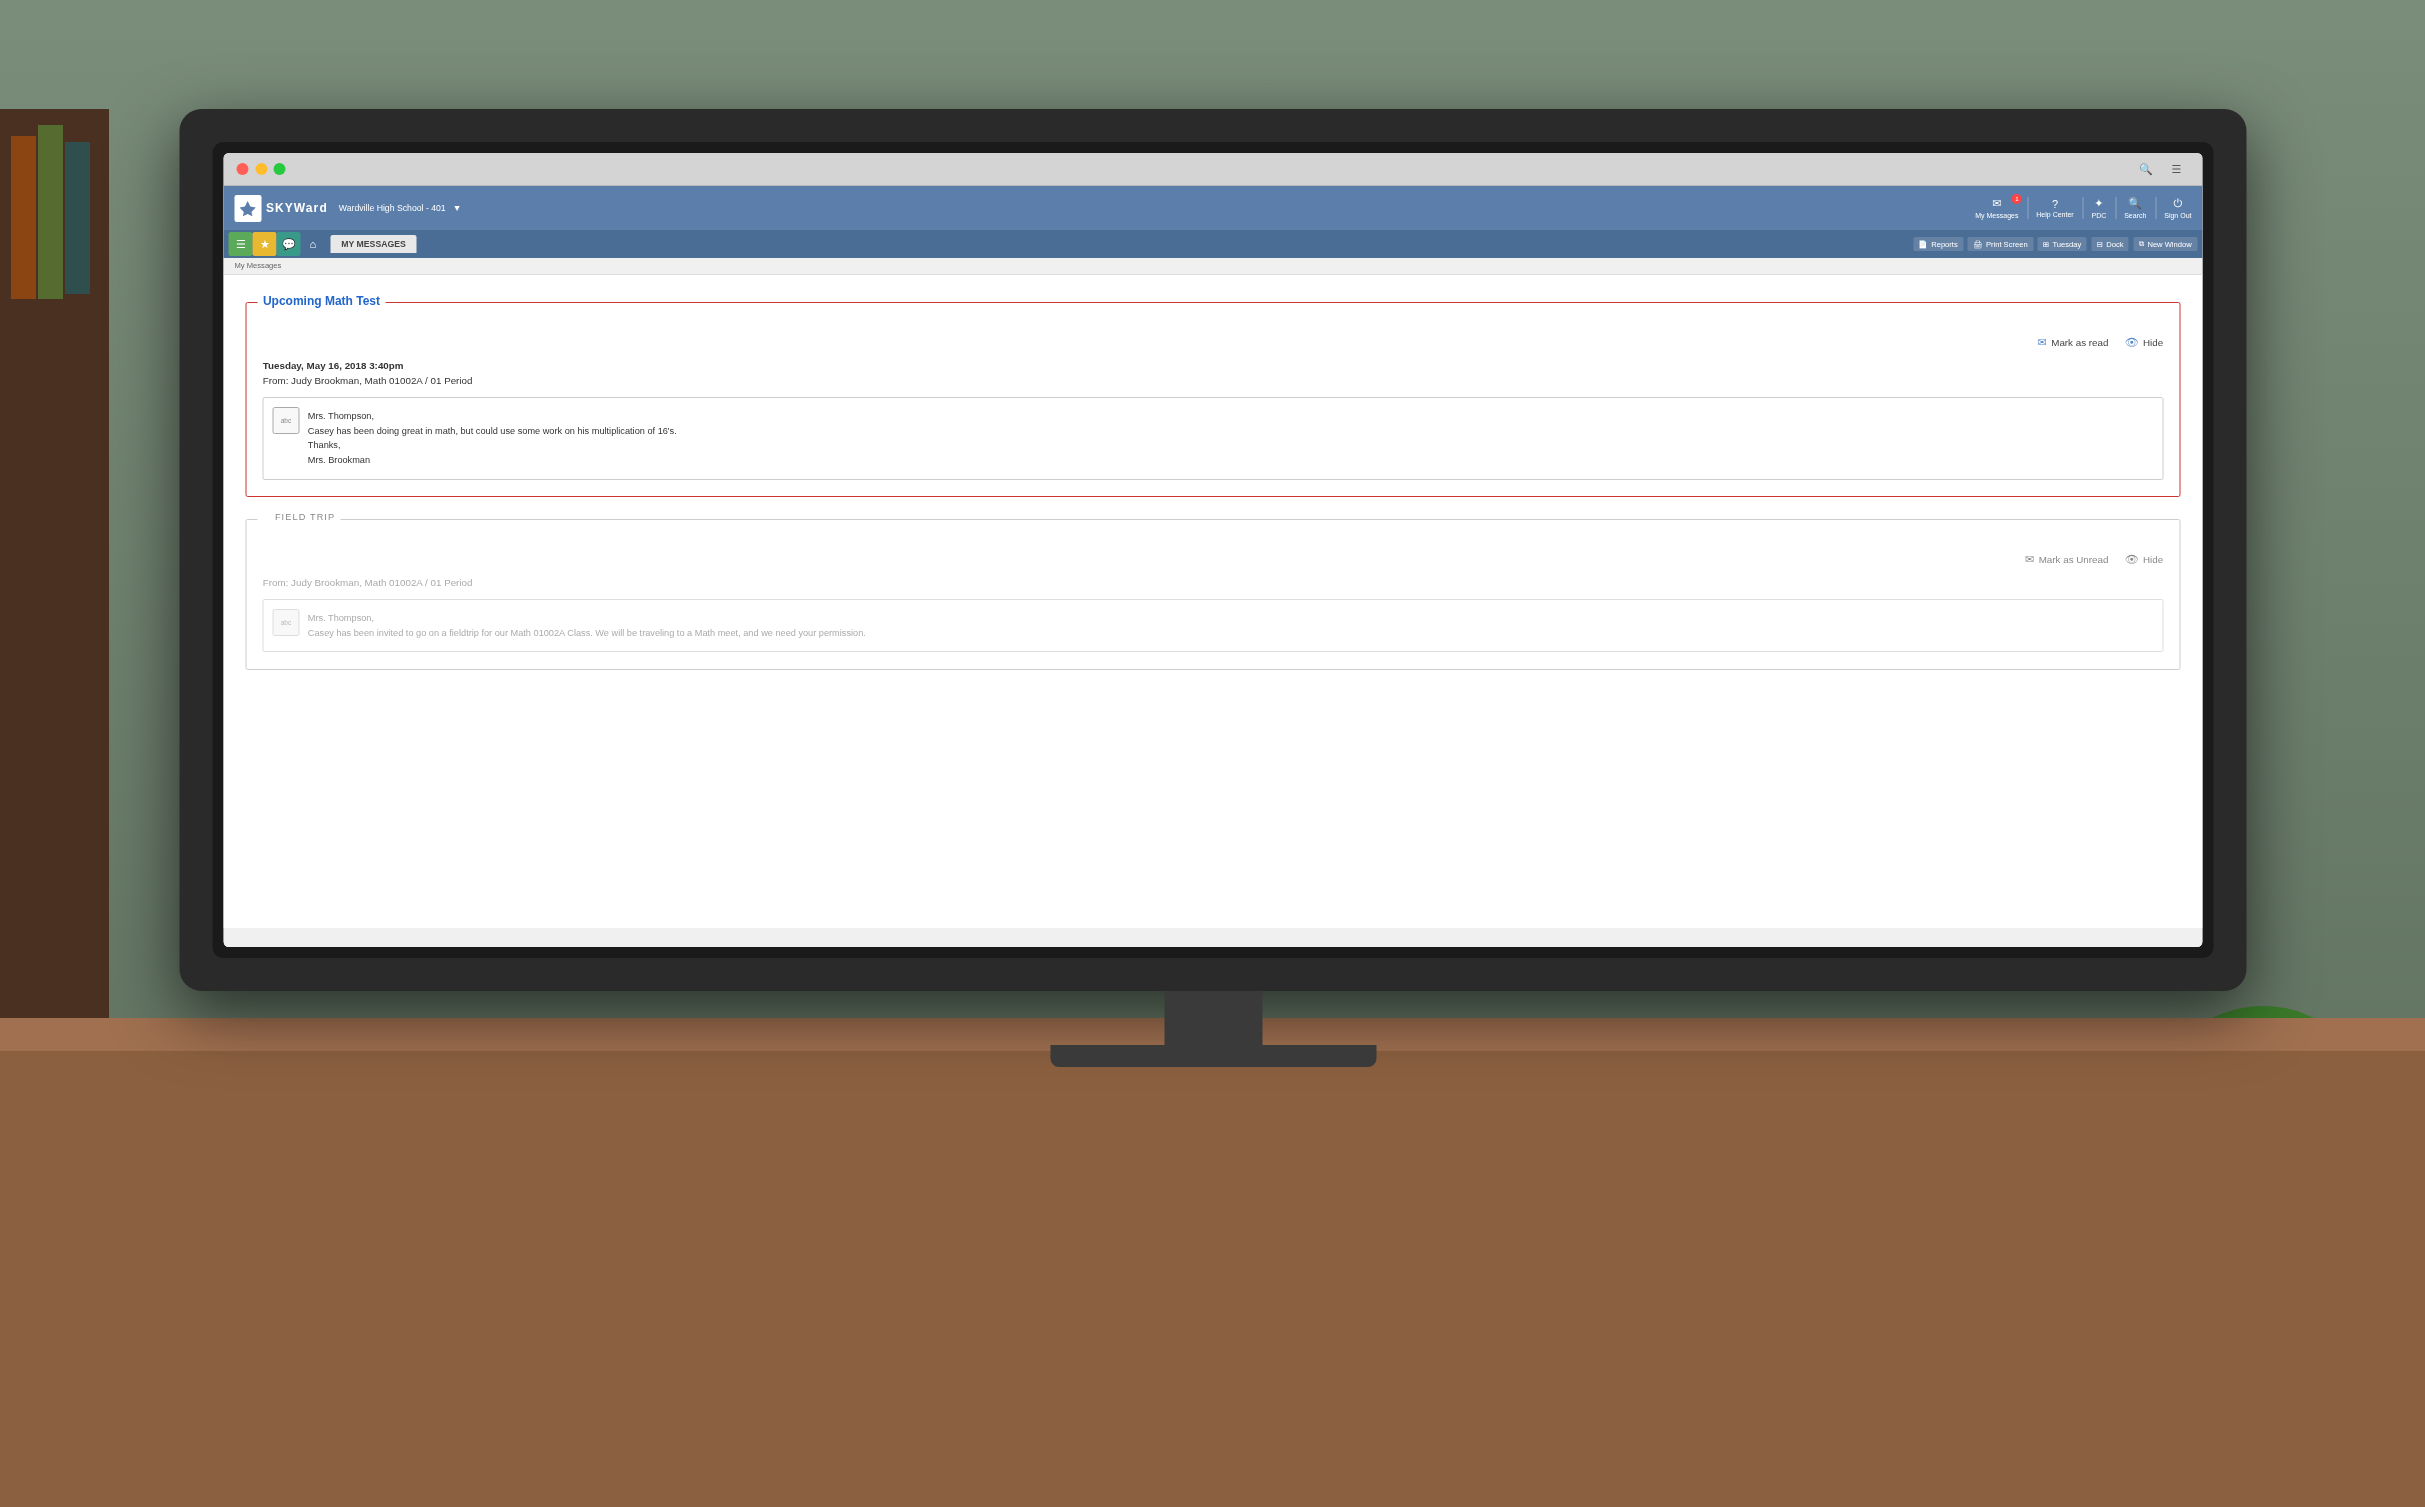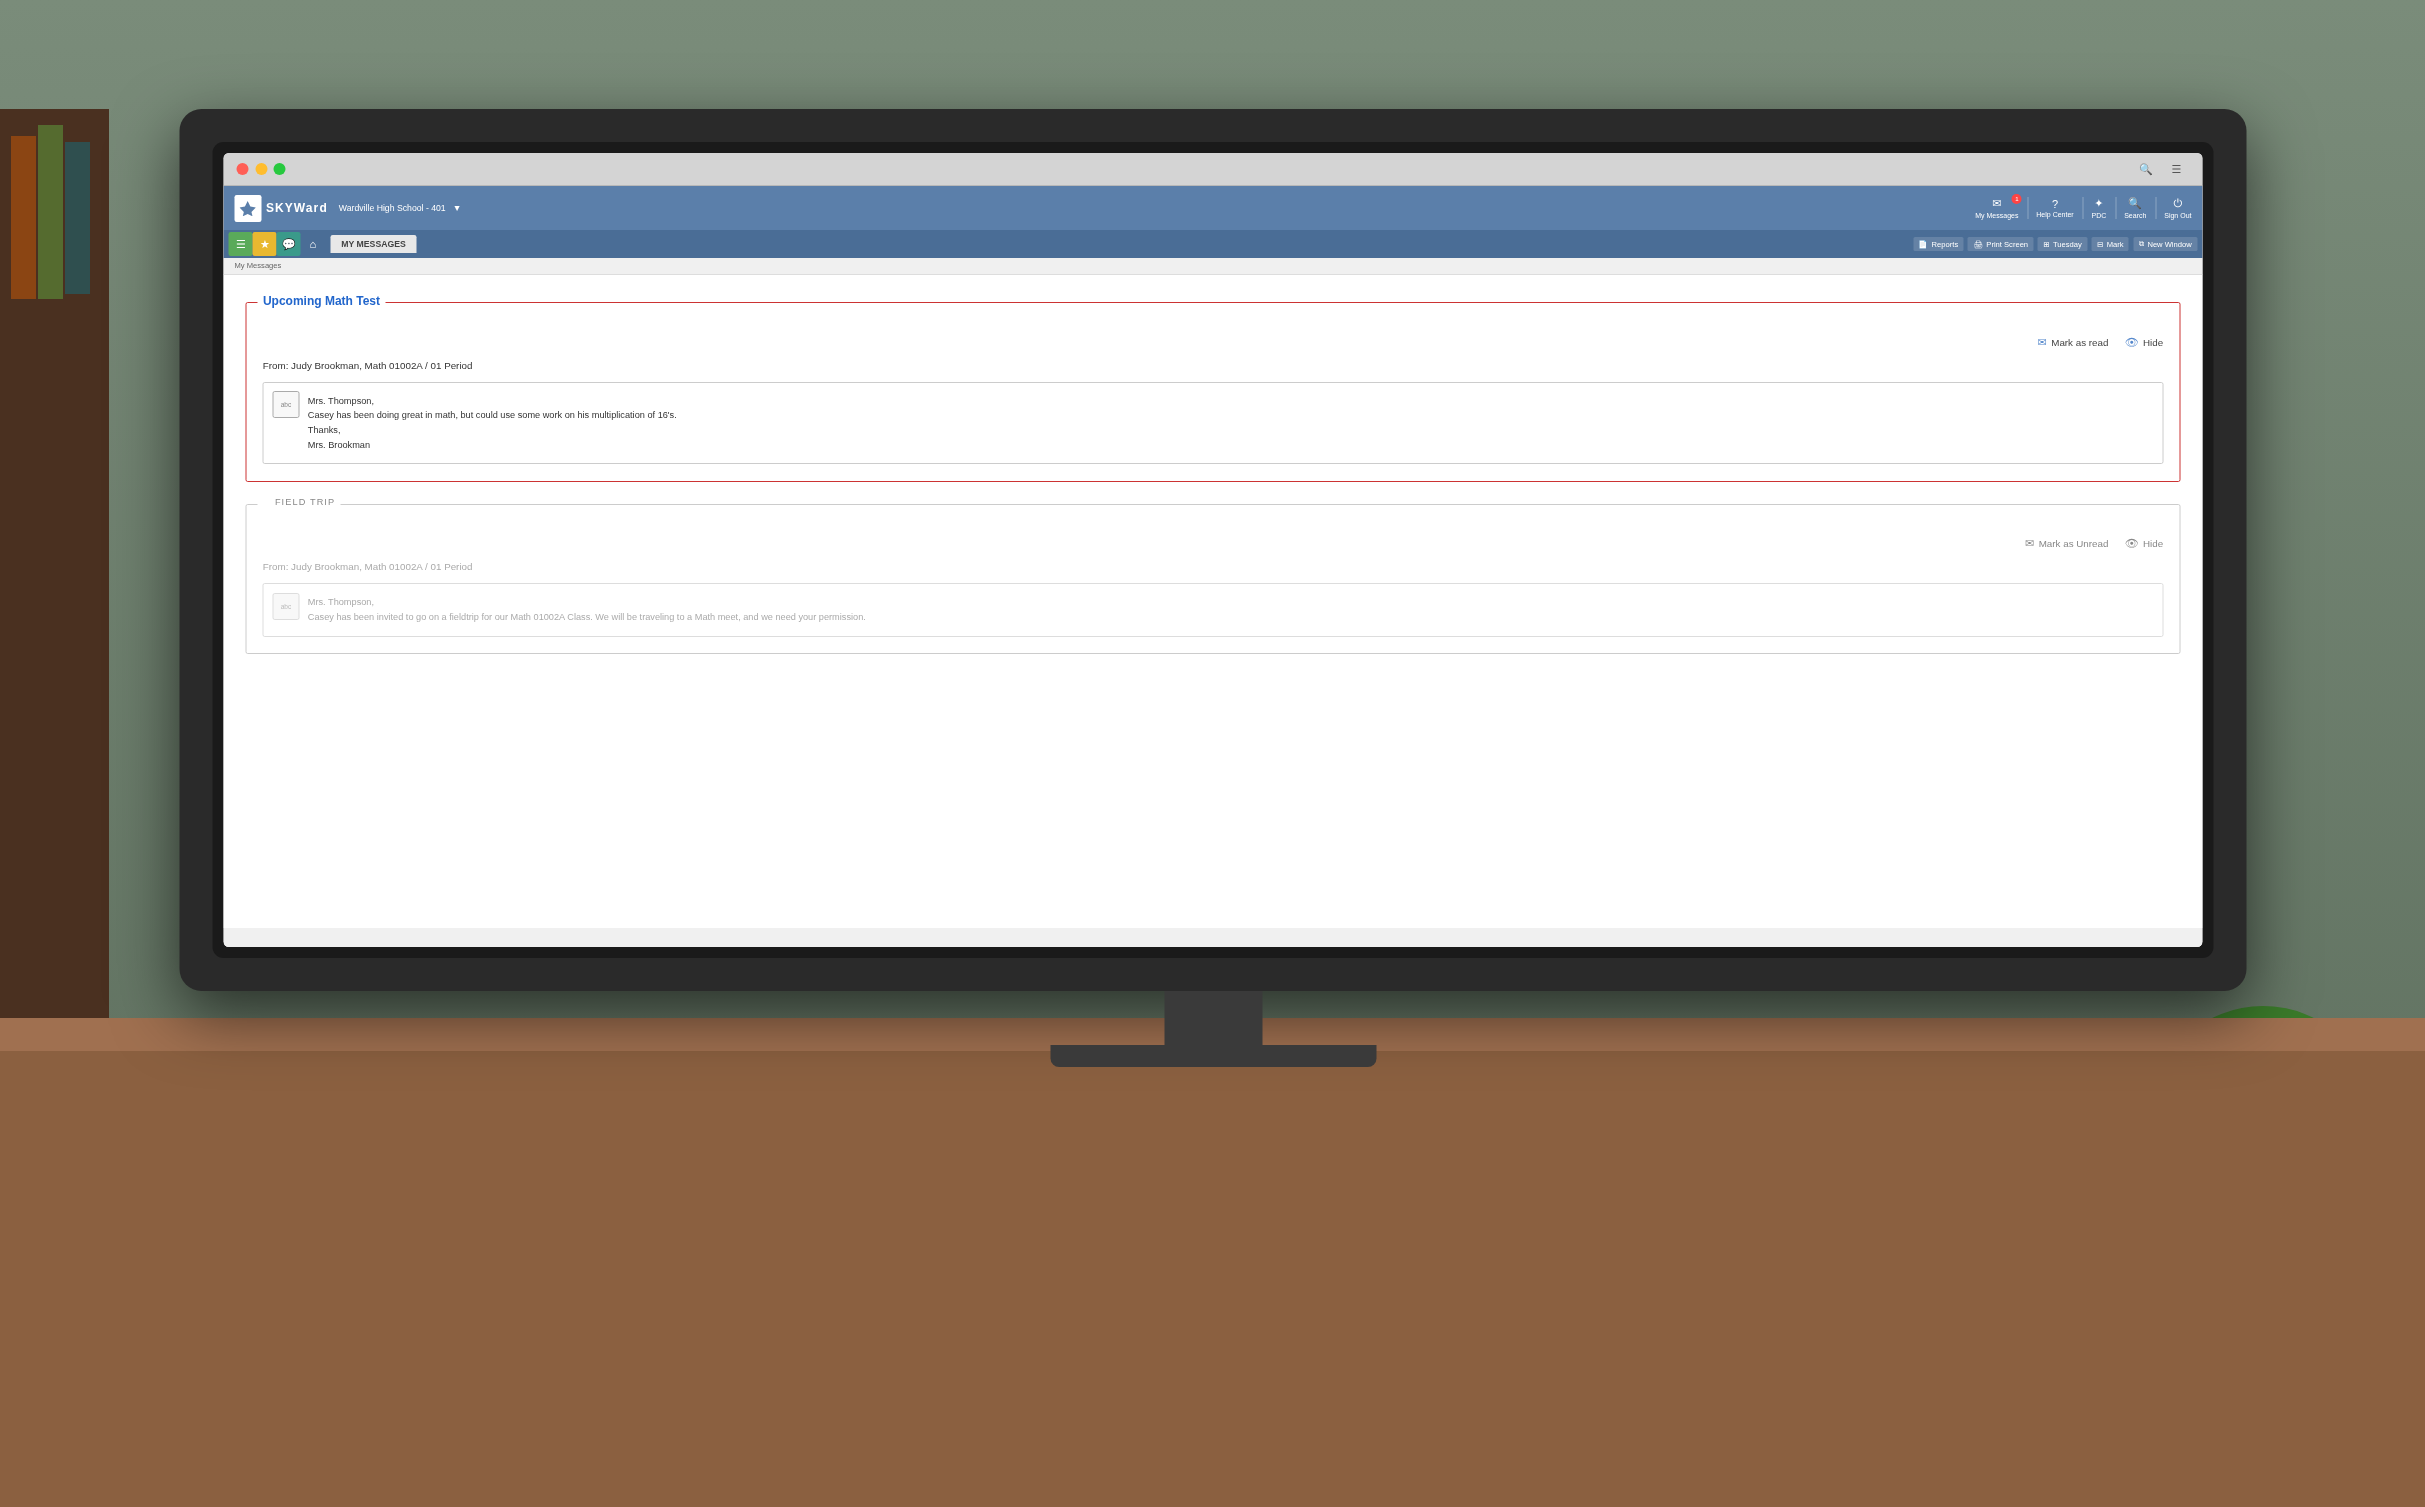--- a/index.html
+++ b/index.html
@@ -553,21 +553,21 @@
                 <div class="navbar-action-btn">
                   <span>🖨</span>
                   <span>Print Screen</span>
                 </div>
                 <div class="navbar-action-btn">
                   <span>⊞</span>
                   <span>Tuesday</span>
                 </div>
                 <div class="navbar-action-btn">
                   <span>⊟</span>
-                  <span>Mark</span>
+                  <span>Dock</span>
                 </div>
                 <div class="navbar-action-btn">
                   <span>⧉</span>
                   <span>New Window</span>
                 </div>
               </div>
             </div>
 
             <div class="breadcrumb-bar">
               <span>My Messages</span>
@@ -583,20 +583,21 @@
                   <div class="message-actions">
                     <div class="message-action-btn">
                       <span class="action-icon">✉</span>
                       <span>Mark as read</span>
                     </div>
                     <div class="message-action-btn">
                       <span class="action-icon">👁</span>
                       <span>Hide</span>
                     </div>
                   </div>
+                  <div class="message-date">Tuesday, May 16, 2018 3:40pm</div>
                   <div class="message-from">From: Judy Brookman, Math 01002A / 01 Period</div>
                   <div class="message-content-box">
                     <div class="content-icon">
                       <span style="font-size:6.5px;color:#888;">abc</span>
                     </div>
                     <div class="message-body-text">
                       Mrs. Thompson,<br>
                       Casey has been doing great in math, but could use some work on his multiplication of 16's.<br>
                       Thanks,<br>
                       Mrs. Brookman

